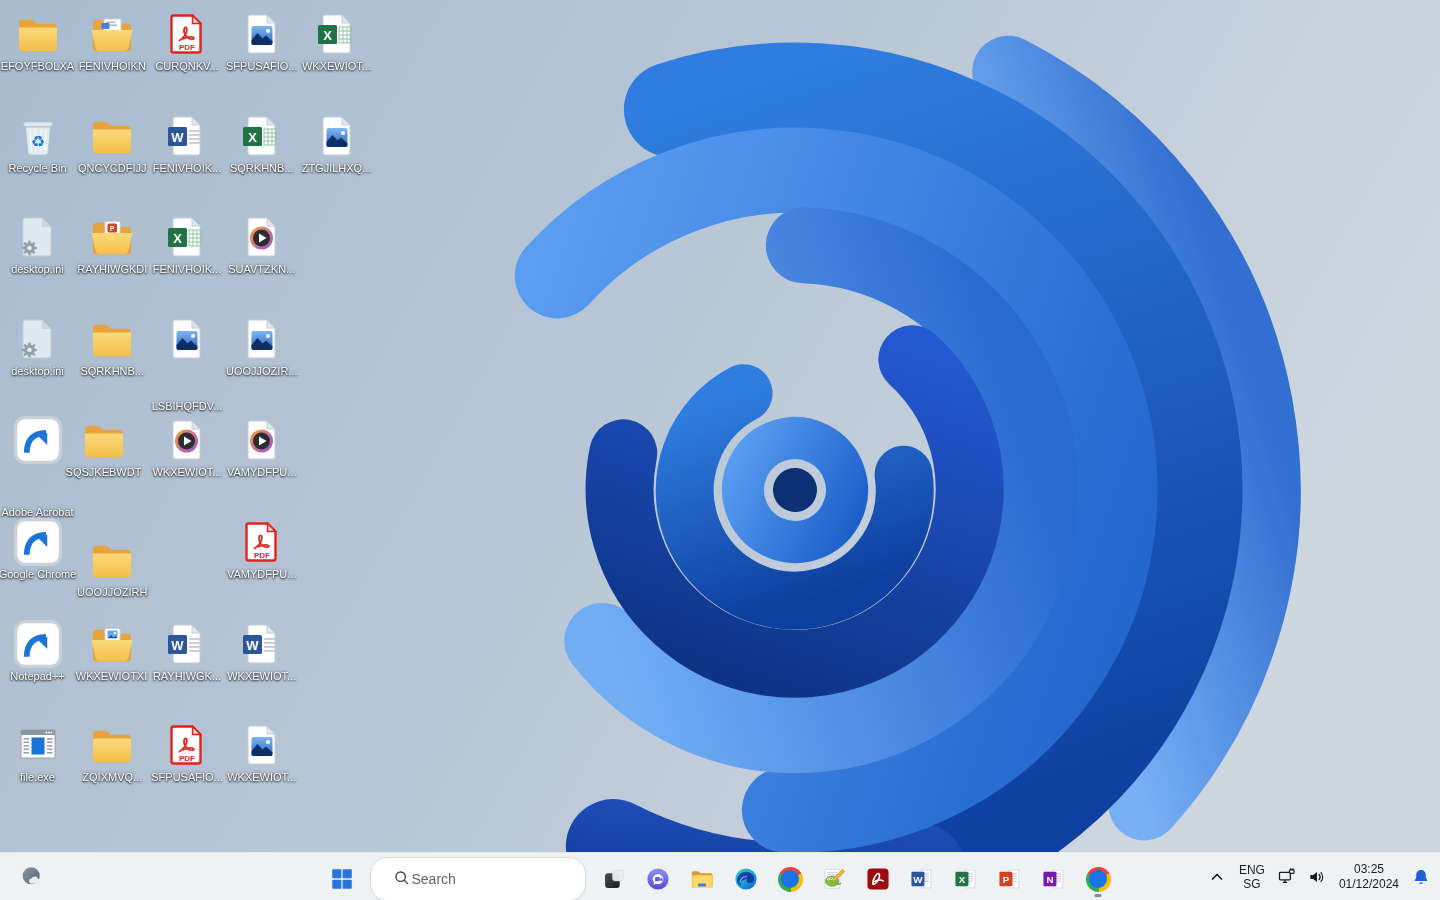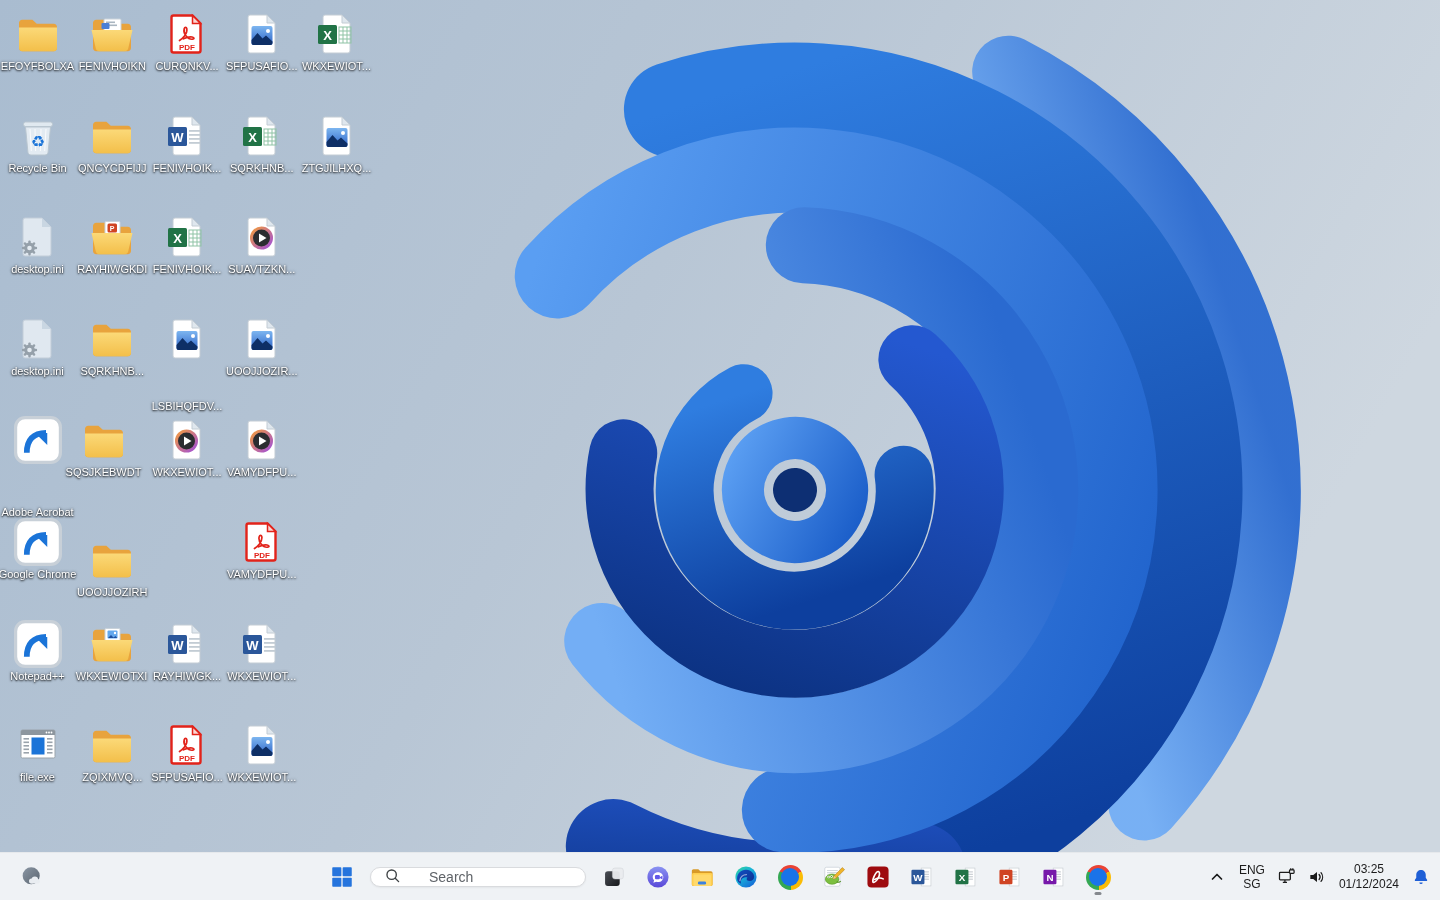--- a/index.html
+++ b/index.html
@@ -28,23 +28,23 @@
   
   .taskbar{position:absolute;left:0;right:0;bottom:0;height:48px;background:#eff2f5;
            border-top:1px solid #e6e9ec;box-sizing:border-box;}
   .tb-btn{width:40px;height:40px;border-radius:6px;display:flex;align-items:center;
           justify-content:center;position:relative;flex:none;cursor:pointer;}
   .tb-btn > svg{width:26px;height:26px;display:block;}
   .tb-btn .chrome-logo{width:25px;height:25px;}
   .tb-left{position:absolute;left:12px;top:4px;}
   .tb-center{position:absolute;left:322px;top:4px;display:flex;align-items:center;gap:4px;}
   #pinned{display:flex;align-items:center;gap:4px;}
-  .search-box{width:216px;height:20px;box-sizing:border-box;border-radius:17px;background:#fff;
-              border:1px solid #d9dbde;display:flex;align-items:center;gap:26px;padding:0 13px;
-              margin:0 4px;box-shadow:0 1px 2px rgba(0,0,0,.05);}
+  .search-box{width:216px;height:44px;box-sizing:border-box;border-radius:17px;background:#fff;
+              border:1px solid #d9dbde;display:flex;align-items:center;gap:0;padding:0 13px;
+              margin:0 4px;box-shadow:0 1px 2px rgba(0,0,0,.05);justify-content:center;}
   .search-box svg{width:17px;height:17px;flex:none;}
   .search-box input{border:none;outline:none;background:transparent;font-size:14px;color:#3c4043;
                     width:150px;font-family:"Liberation Sans",sans-serif;}
   .search-box input::placeholder{color:#5f6368;opacity:1;}
   .running-dot{position:absolute;bottom:2px;left:50%;transform:translateX(-50%);
                width:7px;height:3px;border-radius:2px;background:#85898e;}
   .tb-tray{position:absolute;right:4px;top:4px;display:flex;align-items:center;}
   .tray-btn{height:40px;border-radius:6px;display:flex;align-items:center;justify-content:center;
             padding:0 5px;cursor:pointer;}
   .tray-btn svg{width:20px;height:20px;display:block;}

